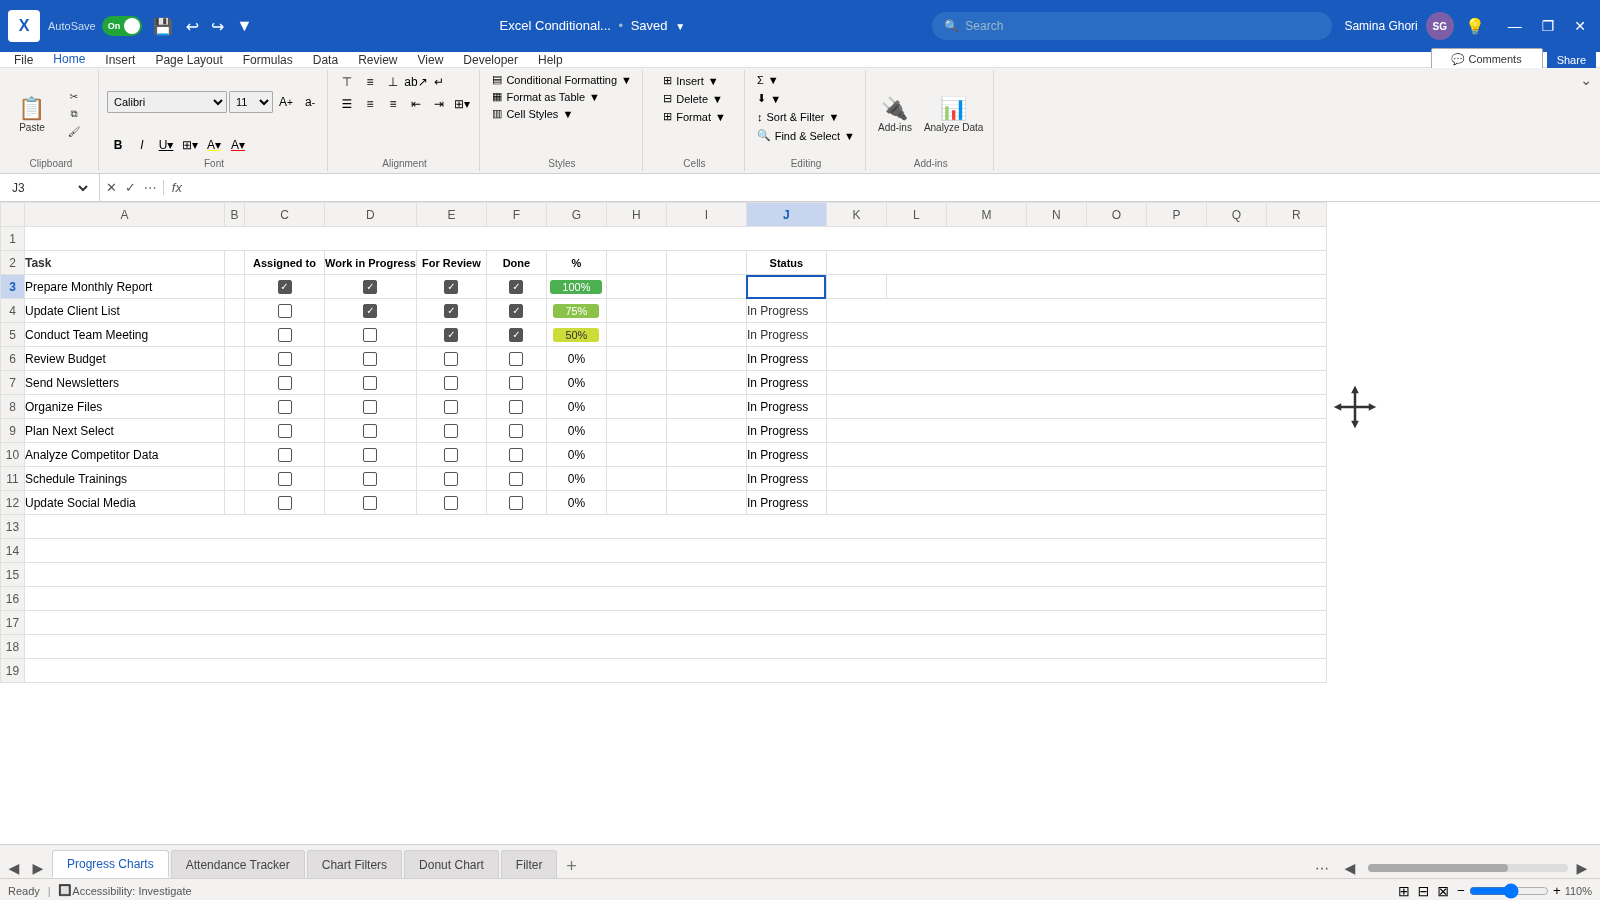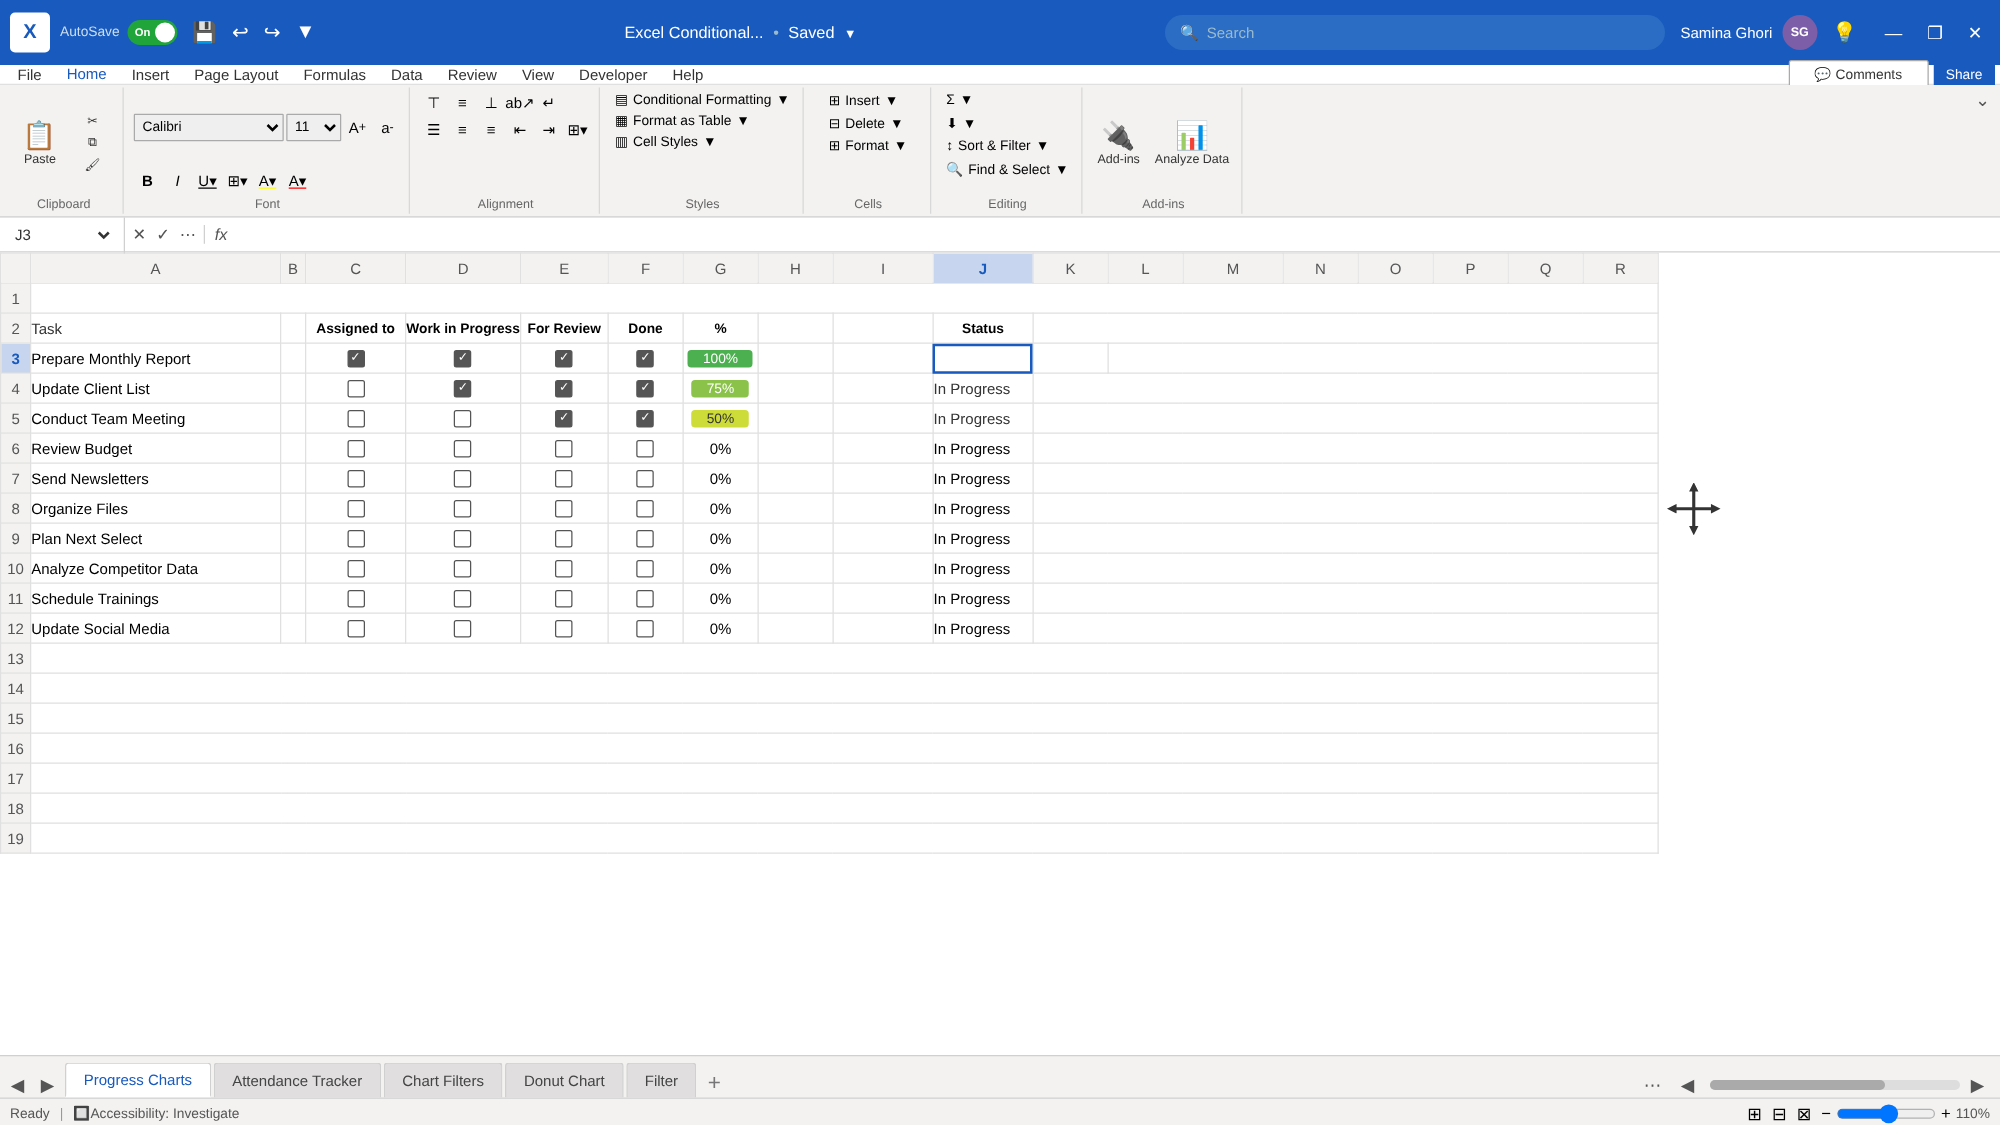--- a/index.html
+++ b/index.html
@@ -231,21 +231,21 @@
       font-size: 11px; color: #555; font-weight: normal;
       height: 24px; position: sticky; top: 0; z-index: 2;
     }
     .col-header.selected { background: #c7d6ee; color: #185abd; font-weight: bold; }
 
     .cell {
       padding: 2px 4px; white-space: nowrap; overflow: hidden;
       font-size: 12px; color: #000;
     }
     .cell.selected-border { outline: 2px solid #185abd; outline-offset: -2px; }
-    .cell-header-text { font-weight: normal; color: #333; text-align: center; }
+    .cell-header-text { font-weight: bold; color: #333; text-align: center; }
 
     .checkbox-cell {
       display: flex; align-items: center; justify-content: center; height: 100%;
     }
     .cb {
       width: 14px; height: 14px;
       border: 1.5px solid #555; border-radius: 2px;
       display: flex; align-items: center; justify-content: center;
       background: white;
     }

